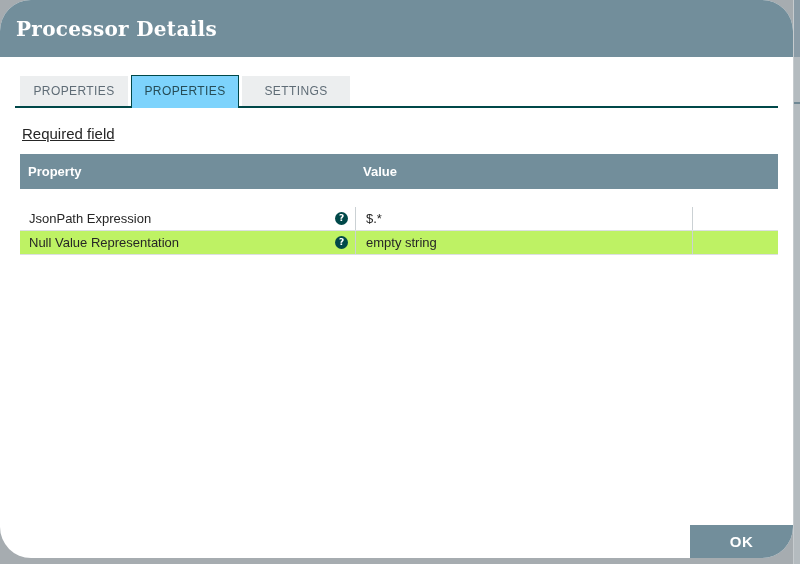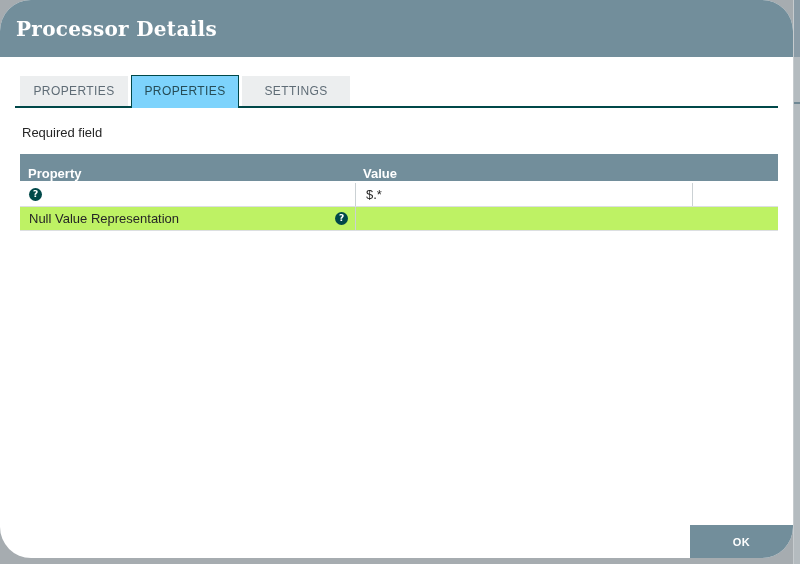--- a/index.html
+++ b/index.html
@@ -37,31 +37,31 @@
     cursor: pointer; position: relative;
   }
   .tab.active {
     background: #7dd3fc; height: 33px;
     border: 1px solid #004849; border-bottom: none;
     color: #264c56; margin-bottom: -2px; padding-bottom: 2px; z-index: 2;
   }
 
   .required-field {
     position: absolute; left: 22px; top: 125px;
-    font-size: 13px; color: #262626;
+    font-size: 15px; color: #262626; text-decoration: underline;
   }
 
   
   .prop-table {
     position: absolute; left: 20px; top: 154px; width: 758px;
     font-size: 13px; color: #262626;
   }
   .prop-table .thead {
-    display: flex; height: 27px; background: #728e9b; color: #ffffff;
-    font-weight: bold; align-items: flex-end; margin-bottom: 2px;
+    display: flex; height: 35px; background: #728e9b; color: #ffffff;
+    font-weight: bold; align-items: center; margin-bottom: 18px;
   }
   .col-property { width: 335px; }
   .col-value    { width: 337px; }
   .col-extra    { width: 86px; }
   .thead .col-property { padding-left: 8px; }
   .thead .col-value    { padding-left: 8px; }
 
   .trow {
     display: flex; height: 24px; align-items: stretch;
     border-bottom: 1px solid #dcdfe1; background: #ffffff;
@@ -83,21 +83,21 @@
     font-size: 9px; font-weight: bold; line-height: 13px; text-align: center;
     display: inline-block; cursor: pointer; flex: 0 0 auto;
     font-family: "DejaVu Sans", sans-serif;
   }
 
   
   .ok-button {
     position: absolute; right: 0; bottom: 0; width: 103px; height: 33px;
     background: #728e9b; color: #ffffff; border: none;
     font-family: "Liberation Sans", sans-serif;
-    font-size: 11px; font-weight: bold; letter-spacing: 0.5px; cursor: pointer;
+    font-size: 15px; font-weight: bold; letter-spacing: 0.5px; cursor: pointer;
   }
 
   
   .edge-right {
     position: absolute; right: 0; top: 0; width: 7px; height: 564px;
     background: #b4bbbf; border-left: 1px solid #c6cbce;
   }
   .edge-right .edge-top { height: 57px; background: #8a9ca7; }
   .edge-right .edge-mark { height: 2px; background: #6f8894; margin-top: 45px; }
   .edge-bottom {
@@ -132,32 +132,36 @@
 
     <div class="prop-table">
       <div class="thead">
         <div class="col-property">Property</div>
         <div class="col-value">Value</div>
         <div class="col-extra"></div>
       </div>
 
       <div class="trow">
         <div class="col-property">
+          <span>JsonPath Expression</span>
           <span class="help-icon">?</span>
         </div>
         <div class="col-value">
           <span>$.*</span>
         </div>
         <div class="col-extra"></div>
       </div>
 
       <div class="trow alt">
         <div class="col-property">
           <span>Null Value Representation</span>
           <span class="help-icon">?</span>
+        </div>
+        <div class="col-value">
+          <span>empty string</span>
         </div>
         <div class="col-extra"></div>
       </div>
     </div>
 
     <button class="ok-button">OK</button>
   </div>
 
   <div class="edge-right">
     <div class="edge-top"></div>

